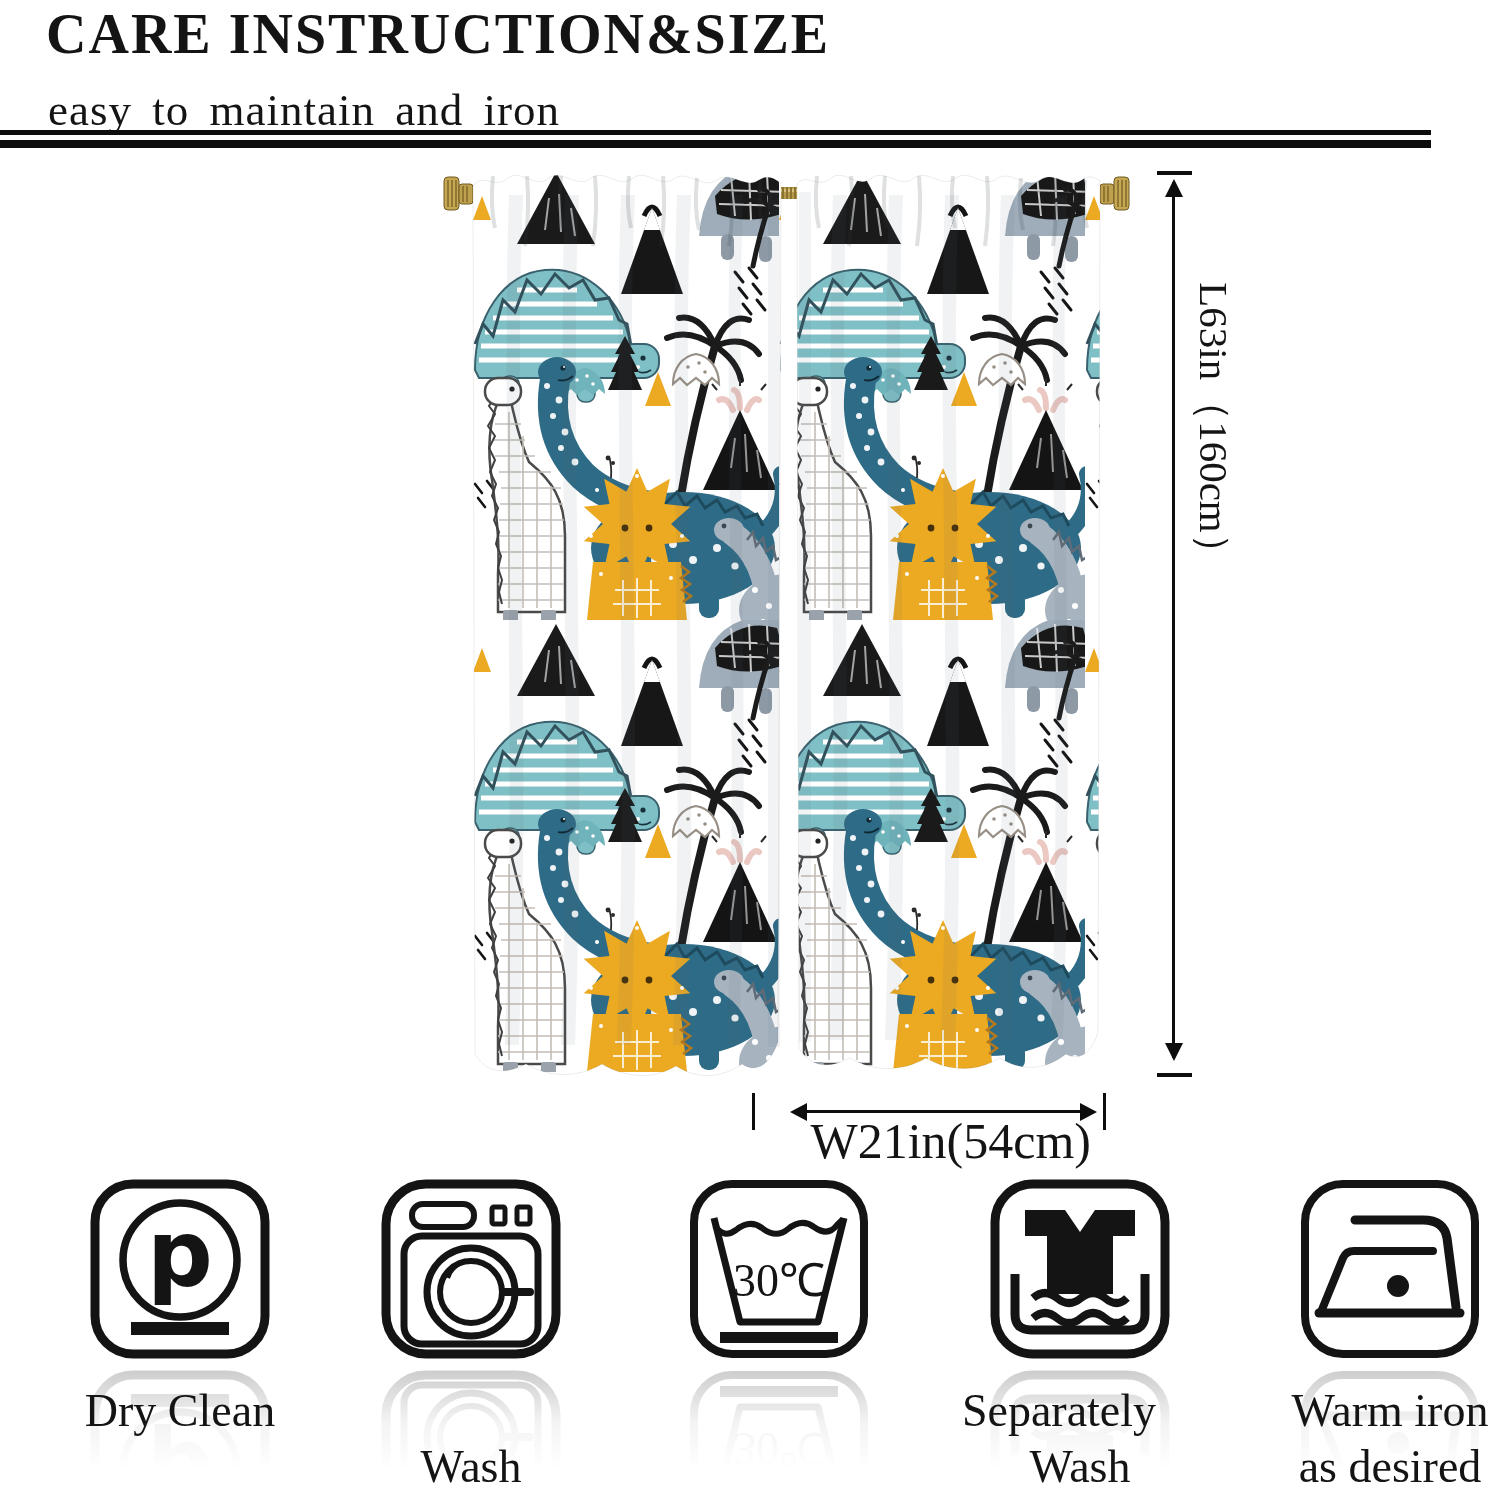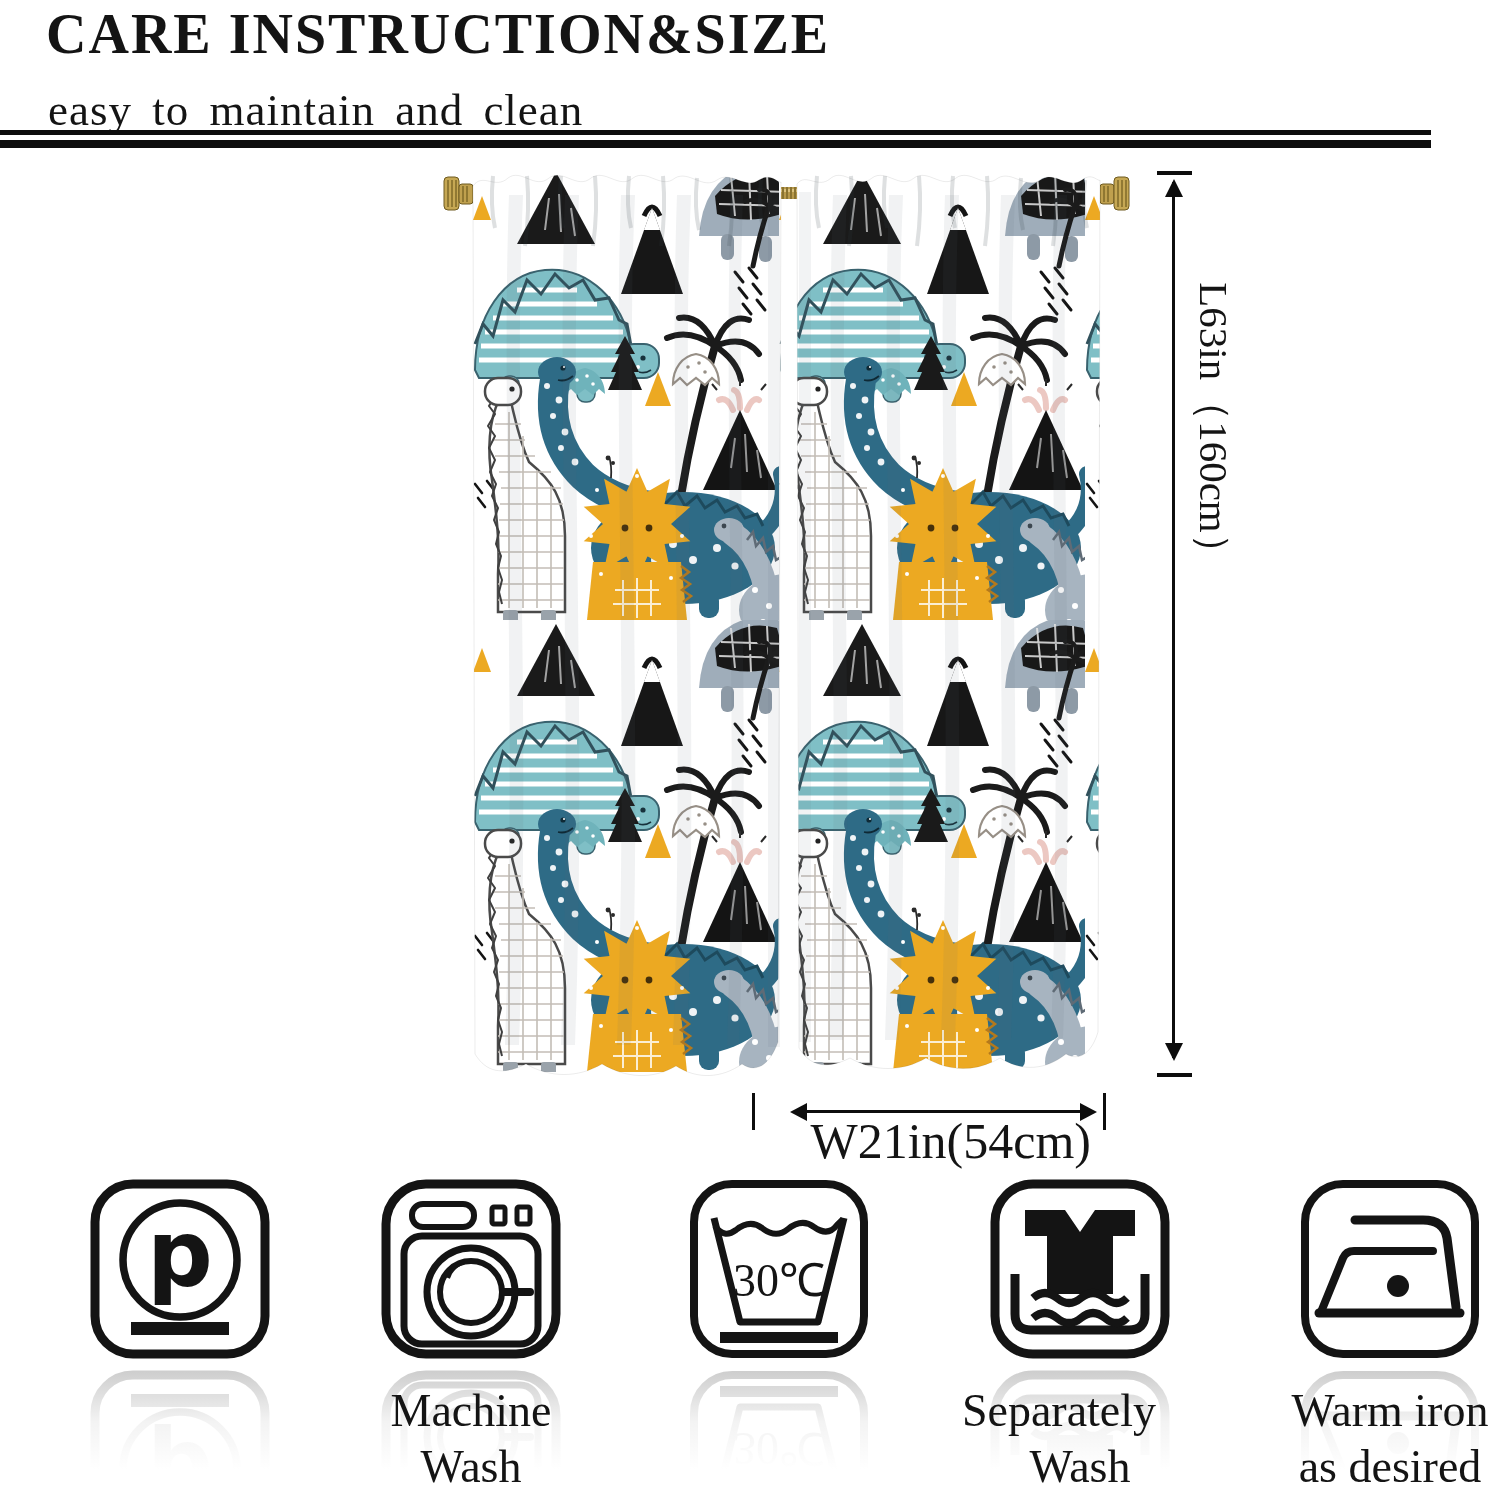--- a/index.html
+++ b/index.html
@@ -41,21 +41,21 @@
   .lab1{top:1384px;}
   .lab2{top:1440px;}
   #defs-holder{position:absolute;width:0;height:0;overflow:hidden;}
 </style>
 </head>
 <body>
 
 <div id="page">
 
   <div id="title">CARE INSTRUCTION&amp;SIZE</div>
-  <div id="subtitle">easy to maintain and clean</div>
+  <div id="subtitle">easy to maintain and iron</div>
   <div id="rule-thin" class="rule"></div>
   <div id="rule-thick" class="rule"></div>
 
   <svg id="scene" viewBox="0 0 1500 1492">
     <defs>
       <pattern id="dinoTile" patternUnits="userSpaceOnUse" x="473" y="168" width="306" height="452">
         <rect width="306" height="452" fill="#ffffff"></rect>
 
         <g transform="translate(46,0)">
           <path d="M37,4 L76,76 L-2,76 Z" fill="#1a1a1a"></path>
@@ -377,20 +377,20 @@
   </div>
   <div class="care-item" style="left:1295px">
     <svg class="care-icon">
         <use href="#sym-warm-iron"></use>
       </svg>
     <div class="care-refl"><svg>
           <use href="#sym-warm-iron"></use>
         </svg><div class="refl-fade"></div></div>
   </div>
 
-  <div class="care-label lab1" style="left:311px">Machine</div>
+  <div class="care-label lab1" style="left:20px">Dry Clean</div>
   <div class="care-label lab2" style="left:311px">Wash</div>
   <div class="care-label lab1" style="left:899px">Separately</div>
   <div class="care-label lab2" style="left:920px">Wash</div>
   <div class="care-label lab1" style="left:1230px">Warm iron</div>
   <div class="care-label lab2" style="left:1230px">as desired</div>
 
 </div>
 
 </body></html>

